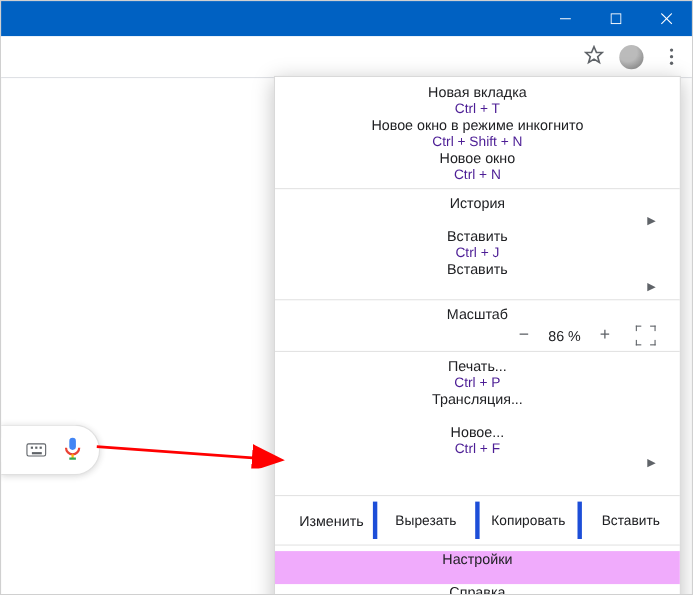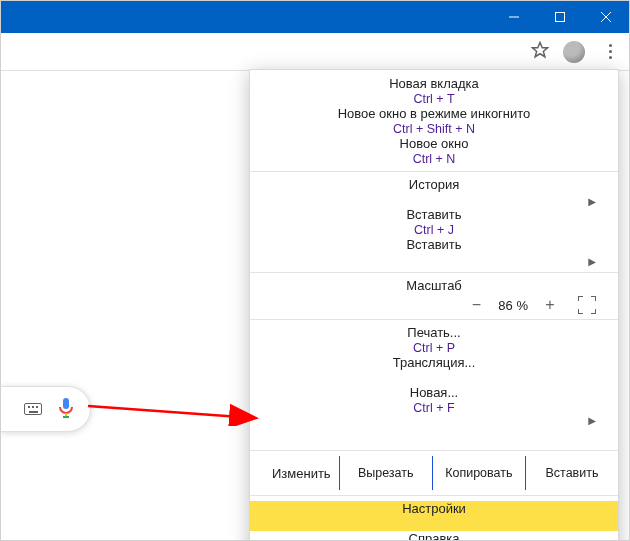--- a/index.html
+++ b/index.html
@@ -75,21 +75,21 @@
     z-index: 10;
   }
   .mrow {
     display: flex;
     align-items: center;
     height: 30px;
     padding: 0 22px;
     white-space: nowrap;
     flex-direction: column;
   }
-  .mrow.hover { background: #fde047; }
+  .mrow.hover { background: #f0abfc; }
   .mlabel { flex: 1; }
   .mshort { color: #4c1d95; font-size: 12.5px; }
   .arrow {
     color: #5f6368;
     font-size: 10px;
     margin-left: auto;
     padding-left: 8px;
   }
   .sep { height: 1px; background: #e3e3e3; margin: 5px 0; }
 
@@ -136,21 +136,21 @@
     flex: 1;
     display: flex;
     height: 100%;
     align-items: stretch;
   }
   .edit-cell {
     flex: 1;
     display: flex;
     align-items: center;
     justify-content: center;
-    border-left: 1px solid #1d4ed8;
+    border-left: 4px solid #1d4ed8;
     font-size: 12.5px;
     text-align: center;
   }
 
   
   .search-pill {
     position: absolute;
     left: 0;
     top: 385px;
     height: 46px;
@@ -277,21 +277,21 @@
   <div class="sep"></div>
 
   <div class="mrow">
     <span class="mlabel">Печать...</span>
     <span class="mshort">Ctrl + P</span>
   </div>
   <div class="mrow">
     <span class="mlabel">Трансляция...</span>
   </div>
   <div class="mrow">
-    <span class="mlabel">Новая...</span>
+    <span class="mlabel">Новое...</span>
     <span class="mshort">Ctrl + F</span>
   </div>
   <div class="mrow">
     <span class="arrow">▶</span>
   </div>
 
   <div class="sep"></div>
 
   <div class="edit-row">
     <span class="edit-label">Изменить</span>

